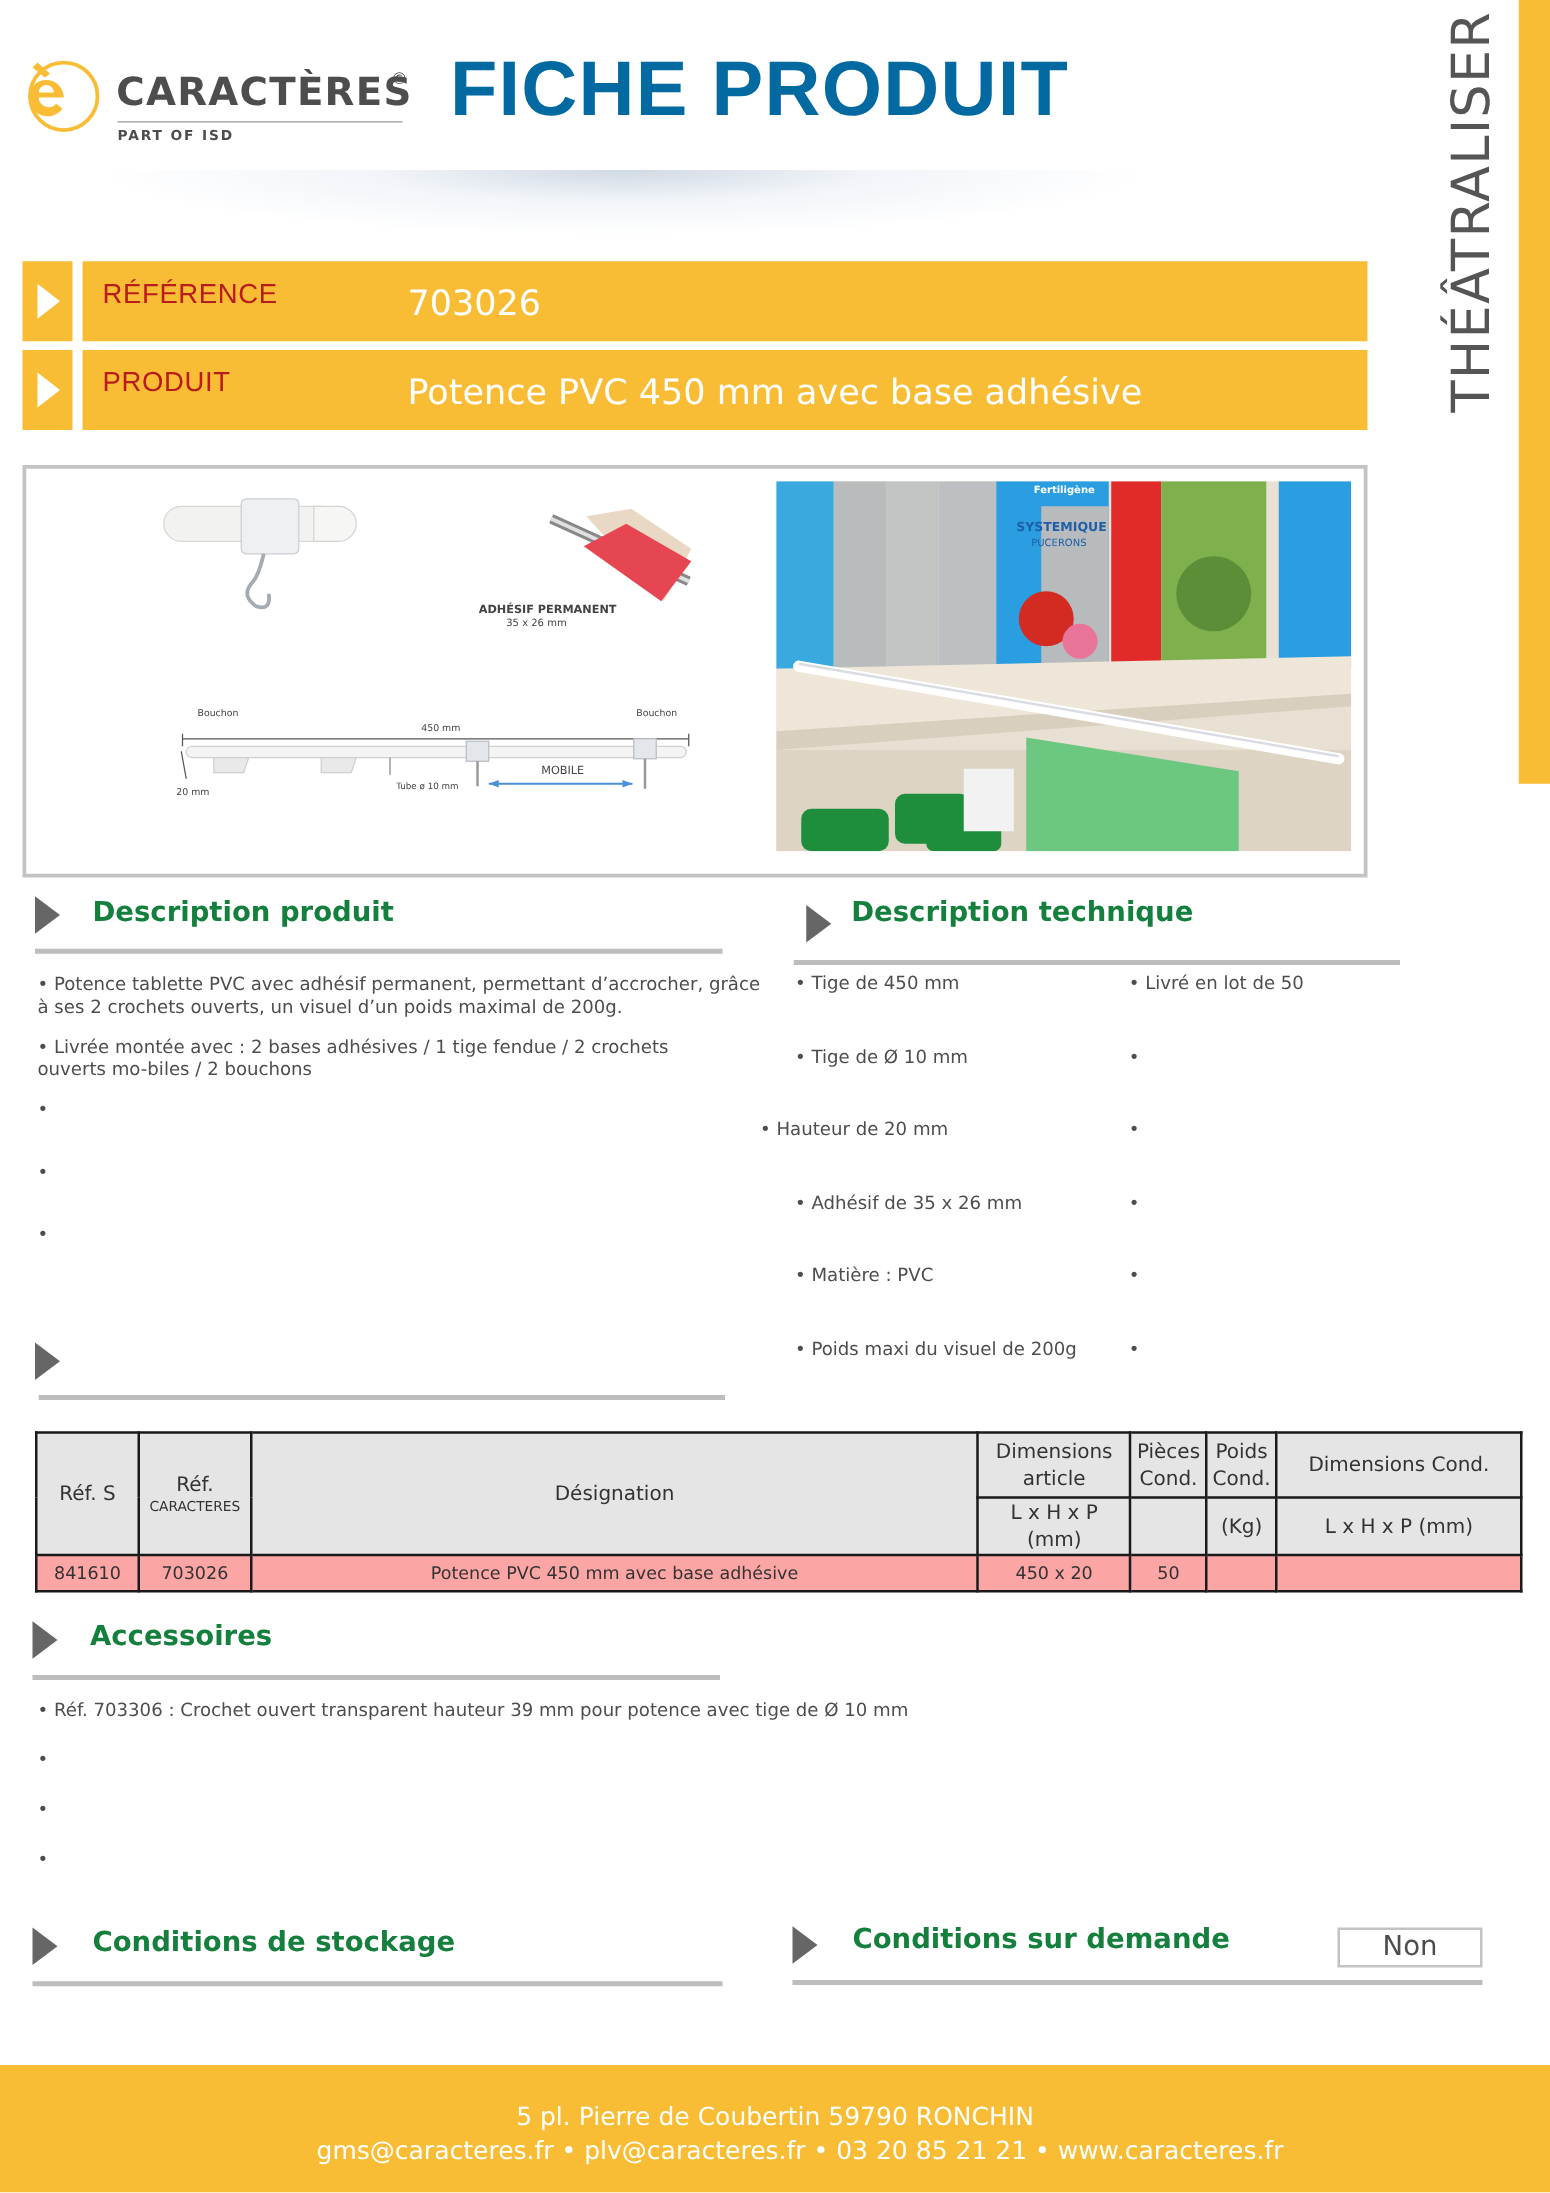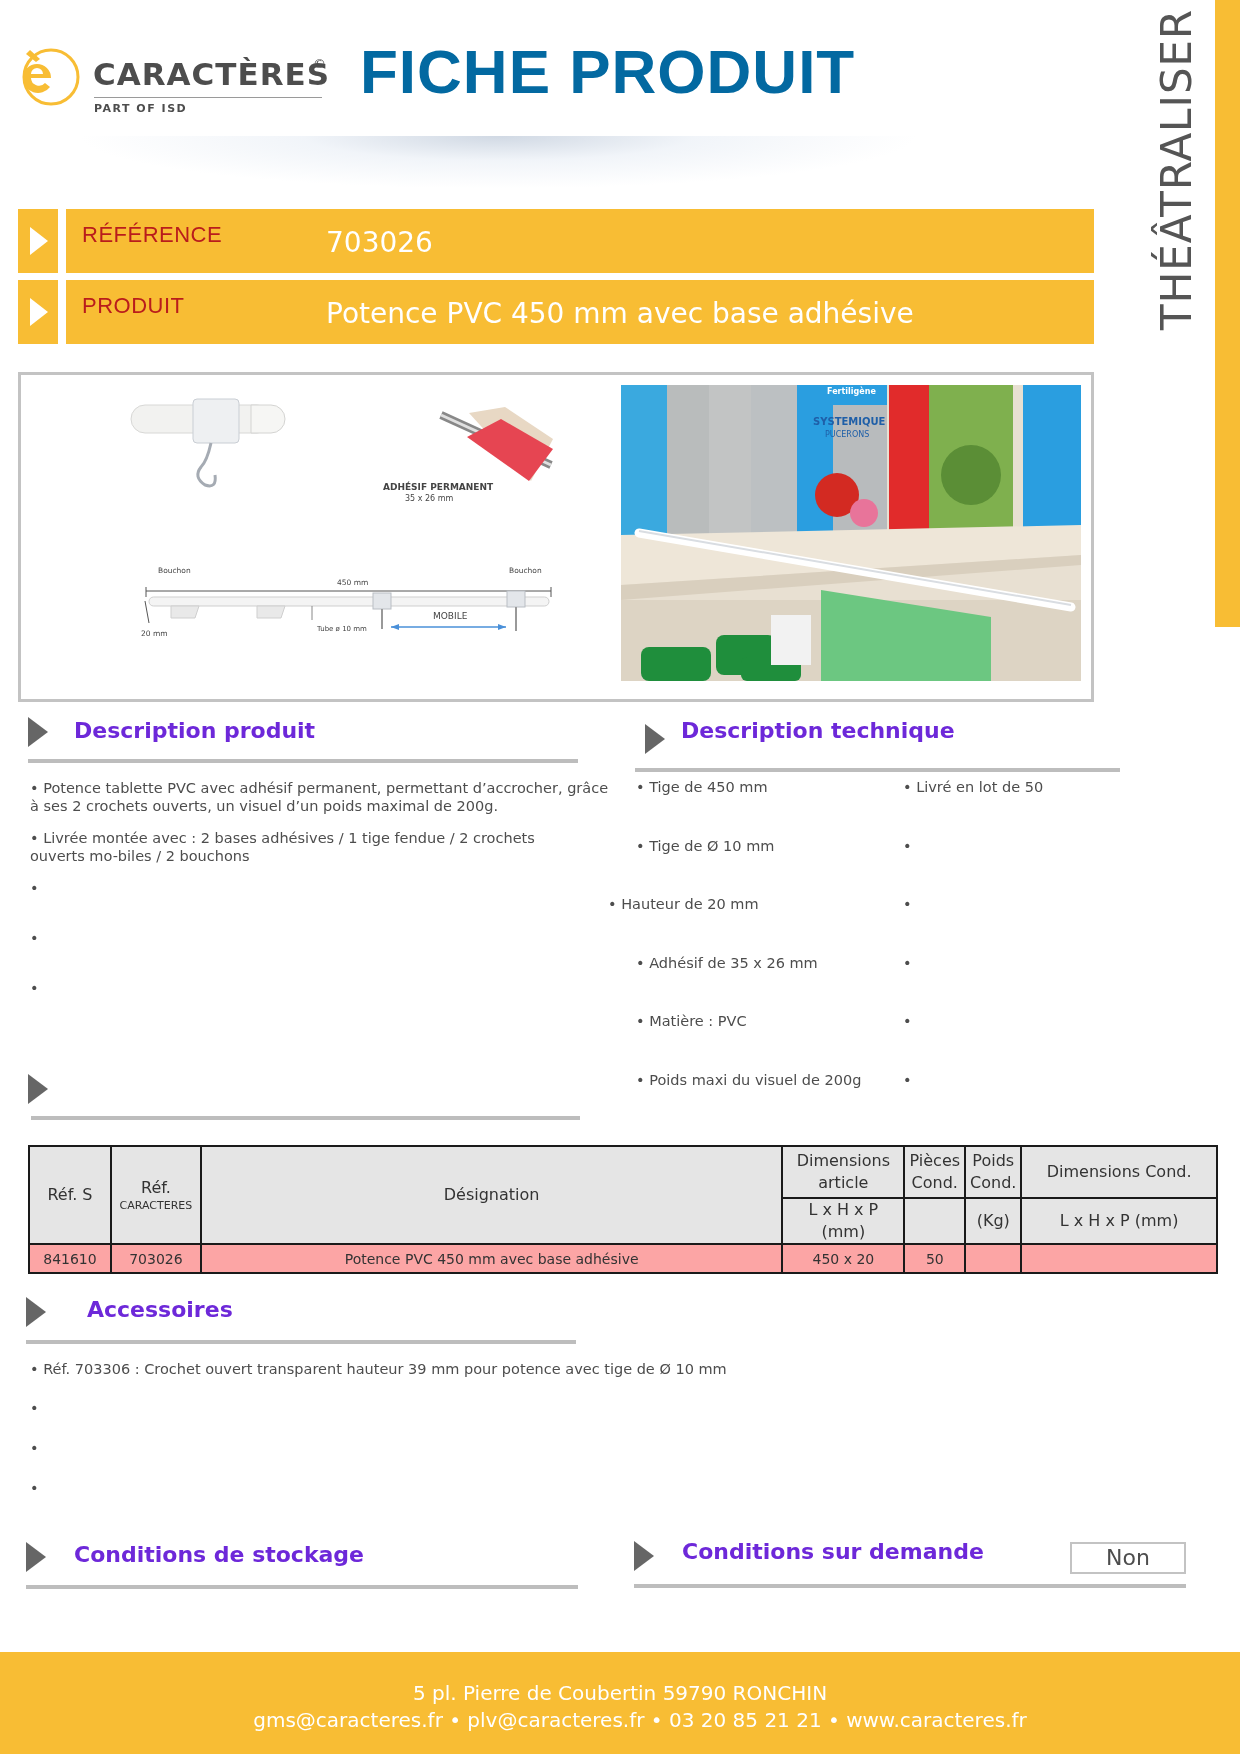--- a/index.html
+++ b/index.html
@@ -35,21 +35,21 @@
     .band.prod { top: 280px; text-align: right; }
 
     
     .image-panel { position: absolute; left: 18px; top: 372px; width: 1076px; height: 330px; border: 3px solid #c3c3c3; background: #fff; }
     .drawing { position: absolute; left: 0; top: 0; width: 598px; height: 324px; }
     .photo { position: absolute; left: 600px; top: 10px; width: 460px; height: 296px; overflow: hidden; }
 
     
     .sec { position: absolute; }
     .sec .tri { position: absolute; left: 0; top: 0; width: 0; height: 0; border-top: 15px solid transparent; border-bottom: 15px solid transparent; border-left: 20px solid #666; }
-    .sec .title { position: absolute; left: 46px; top: 0; font-family: "DejaVu Sans", sans-serif; font-weight: bold; font-size: 22px; color: #6d28d9; white-space: nowrap; }
+    .sec .title { position: absolute; left: 46px; top: 0; font-family: "DejaVu Sans", sans-serif; font-weight: bold; font-size: 22px; color: #15803d; white-space: nowrap; }
     .sec .rule { position: absolute; left: 0; height: 4px; background: #bdbdbd; }
 
     .text { position: absolute; font-family: "DejaVu Sans", sans-serif; font-size: 14.5px; color: #4d4d4d; line-height: 18px; }
     .bullet { position: absolute; font-family: "DejaVu Sans", sans-serif; font-size: 14.5px; color: #4d4d4d; white-space: nowrap; }
 
     
     .logi { position: absolute; left: 28px; top: 1145px; width: 1190px; border-collapse: collapse; font-family: "DejaVu Sans", sans-serif; color: #333; }
     .logi th, .logi td { border: 2px solid #1a1a1a; text-align: center; padding: 0 2px; }
     .logi th { background: #e5e5e5; font-weight: normal; font-size: 16px; line-height: 22px; }
     .logi .small { display: block; font-size: 11px; line-height: 14px; }
@@ -262,21 +262,21 @@
       <td>450 x 20</td>
       <td>50</td>
       <td></td>
       <td></td>
     </tr>
   </tbody>
 </table>
 
 <div class="sec" style="left:26px; top:1297px; width:550px; height:50px;">
   <div class="tri"></div>
-  <div class="title" style="left:46px; top:0px;margin-left:15px;">Accessoires</div>
+  <div class="title" style="left:46px; top:0px;">Accessoires</div>
   <div class="rule" style="top:43px; left:0; width:550px;"></div>
 </div>
 <div class="bullet" style="left:30px; top:1361px;">• Réf. 703306 : Crochet ouvert transparent hauteur 39 mm pour potence avec tige de Ø 10 mm</div>
 <div class="bullet" style="left:30px; top:1400px;">•</div>
 <div class="bullet" style="left:30px; top:1440px;">•</div>
 <div class="bullet" style="left:30px; top:1480px;">•</div>
 
 <div class="sec" style="left:26px; top:1542px; width:552px; height:50px;">
   <div class="tri"></div>
   <div class="title" style="left:48px; top:0px;">Conditions de stockage</div>

